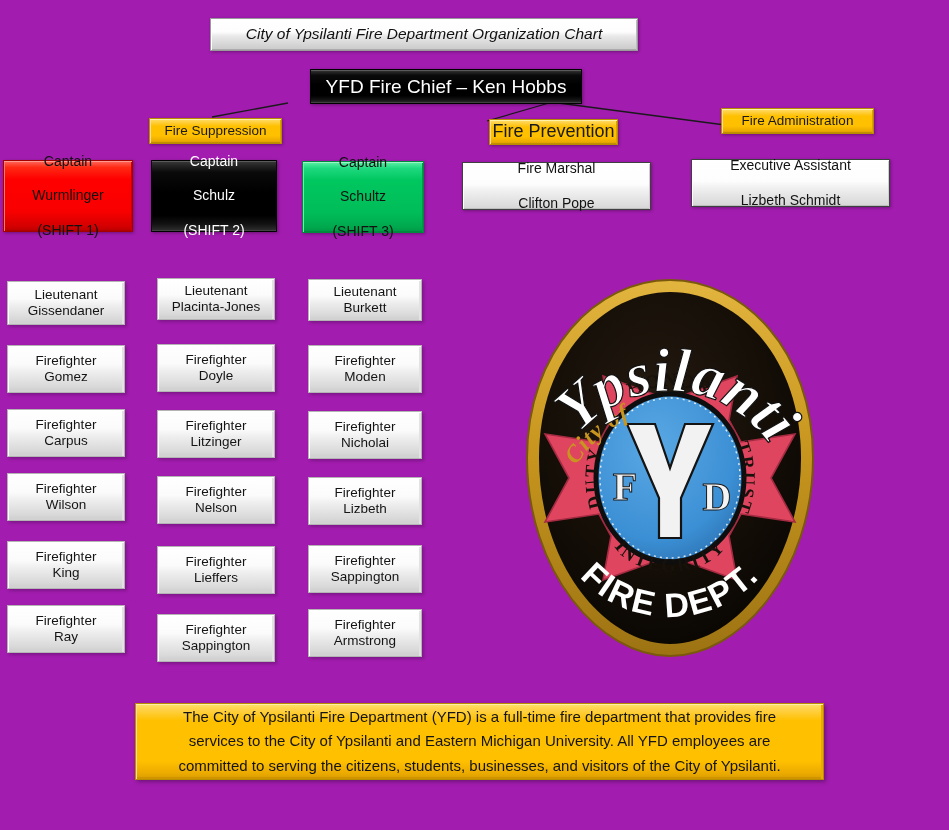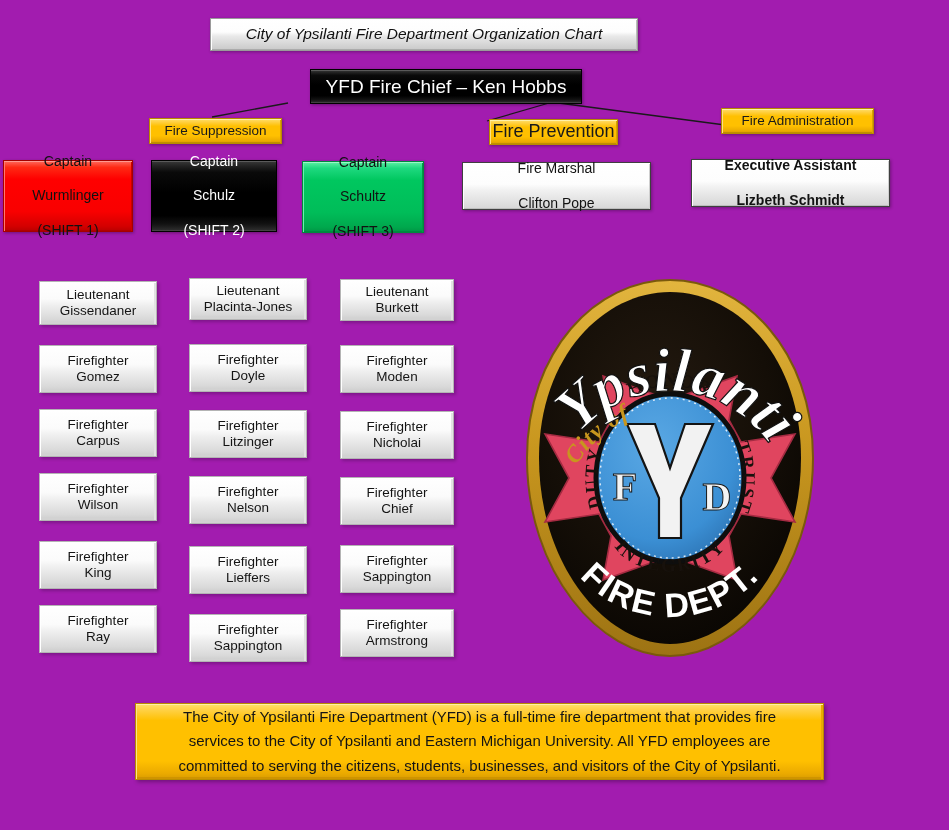--- a/index.html
+++ b/index.html
@@ -120,21 +120,20 @@
     background: linear-gradient(to bottom,
         #ffffff 0%, #fbfbfb 40%, #efefef 55%, #d9d9d9 88%, #cccccc 100%);
     border: 1px solid #b4b4b4;
     box-shadow: inset 0 1px 0 #ffffff,
                 inset 1px 0 0 #ffffff,
                 inset -2px 0 0 #e3e3e3,
                 inset 0 -2px 0 #d2d2d2,
                 2px 2px 3px rgba(0,0,0,.22);
     color: #141414;
     font-size: 13.5px;
-    margin-left: 32px;
   }
 
   
   .mission-box {
     background: linear-gradient(to bottom,
         #ffe169 0%, #ffd24a 7%, #ffc000 22%,
         #ffc000 76%, #eaa900 93%, #d89c00 100%);
     border: 1px solid #b98b00;
     box-shadow: inset 0 1px 0 #fff0a8,
                 inset 1px 0 0 #ffe283,
@@ -221,21 +220,21 @@
     </div>
   </div>
 
   <div class="box white-box" style="left:462px; top:162px; width:189px; height:48px; font-size:14px;">
     <div>
       <div>Fire Marshal</div>
       <div>Clifton Pope</div>
     </div>
   </div>
 
-  <div class="box white-box" style="left:691px; top:159px; width:199px; height:48px; font-size:14px;font-weight:bold;">
+  <div class="box white-box" style="left:691px; top:159px; width:199px; height:48px; font-size:14px;">
     <div>
       <div>Executive Assistant</div>
       <div>Lizbeth Schmidt</div>
     </div>
   </div>
 
   <div id="roster-root">
       <div class="box card" style="left: 7px; top: 281px; width: 118px; height: 44px;"><div><div>Lieutenant</div><div>Gissendaner</div></div></div>
       <div class="box card" style="left: 7px; top: 345px; width: 118px; height: 48px;"><div><div>Firefighter</div><div>Gomez</div></div></div>
       <div class="box card" style="left: 7px; top: 409px; width: 118px; height: 48px;"><div><div>Firefighter</div><div>Carpus</div></div></div>
@@ -244,21 +243,21 @@
       <div class="box card" style="left: 7px; top: 605px; width: 118px; height: 48px;"><div><div>Firefighter</div><div>Ray</div></div></div>
       <div class="box card" style="left: 157px; top: 278px; width: 118px; height: 42px;"><div><div>Lieutenant</div><div>Placinta-Jones</div></div></div>
       <div class="box card" style="left: 157px; top: 344px; width: 118px; height: 48px;"><div><div>Firefighter</div><div>Doyle</div></div></div>
       <div class="box card" style="left: 157px; top: 410px; width: 118px; height: 48px;"><div><div>Firefighter</div><div>Litzinger</div></div></div>
       <div class="box card" style="left: 157px; top: 476px; width: 118px; height: 48px;"><div><div>Firefighter</div><div>Nelson</div></div></div>
       <div class="box card" style="left: 157px; top: 546px; width: 118px; height: 48px;"><div><div>Firefighter</div><div>Lieffers</div></div></div>
       <div class="box card" style="left: 157px; top: 614px; width: 118px; height: 48px;"><div><div>Firefighter</div><div>Sappington</div></div></div>
       <div class="box card" style="left: 308px; top: 279px; width: 114px; height: 42px;"><div><div>Lieutenant</div><div>Burkett</div></div></div>
       <div class="box card" style="left: 308px; top: 345px; width: 114px; height: 48px;"><div><div>Firefighter</div><div>Moden</div></div></div>
       <div class="box card" style="left: 308px; top: 411px; width: 114px; height: 48px;"><div><div>Firefighter</div><div>Nicholai</div></div></div>
-      <div class="box card" style="left: 308px; top: 477px; width: 114px; height: 48px;"><div><div>Firefighter</div><div>Chief</div></div></div>
+      <div class="box card" style="left: 308px; top: 477px; width: 114px; height: 48px;"><div><div>Firefighter</div><div>Lizbeth</div></div></div>
       <div class="box card" style="left: 308px; top: 545px; width: 114px; height: 48px;"><div><div>Firefighter</div><div>Sappington</div></div></div>
       <div class="box card" style="left: 308px; top: 609px; width: 114px; height: 48px;"><div><div>Firefighter</div><div>Armstrong</div></div></div>
     </div>
 
   <div id="badge-wrap">
     <svg viewBox="0 0 330 392" xmlns="http://www.w3.org/2000/svg">
       <defs>
         <path id="arc-city" d="M 52 236 A 120 148 0 0 1 278 236" fill="none"></path>
         <path id="arc-top" d="M 38 228 A 134 160 0 0 1 292 228" fill="none"></path>
         <path id="arc-bottom" d="M 58 280 A 118 112 0 0 0 272 280" fill="none"></path>

